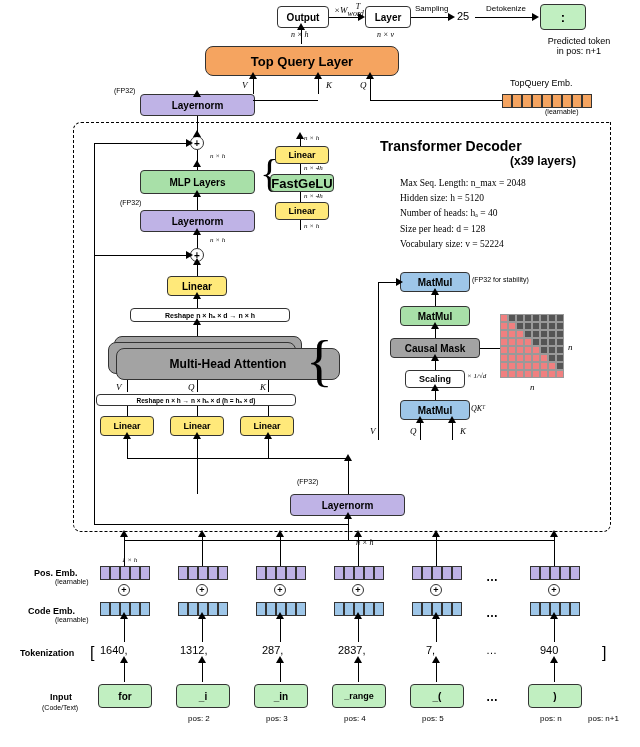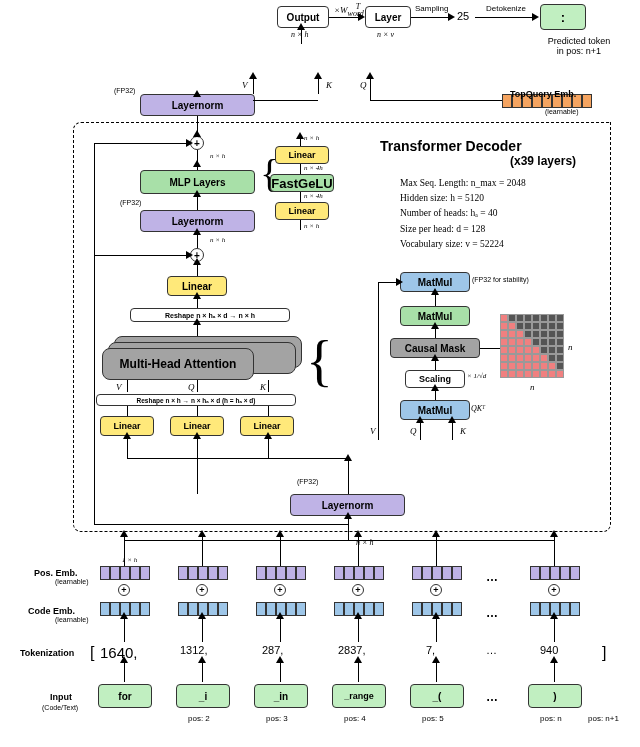--- a/index.html
+++ b/index.html
@@ -62,20 +62,23 @@
 <div class="box c-ltgreen r4" style="left:540px;top:4px;width:46px;height:26px;font-size:13px">
       <span>:</span>
     </div>
 <div class="lbl" style="left:536px;top:36px;text-align:center;width:86px"><span>Predicted token</span><br><span>in pos: n+1</span></div>
 <div class="lbl math small" style="left:291px;top:30px"><span>n × h</span></div>
 <div class="lbl math small" style="left:377px;top:30px"><span>n × v</span></div>
 
 <div class="arrowline vert" style="left:301px;top:28px;height:16px"></div>
 <div class="arrowhead" style="left:297px;top:23px"></div>
 
+<div class="box c-orange r8" style="left:205px;top:46px;width:194px;height:30px;font-size:13px">
+      <span>Top Query Layer</span>
+    </div>
 
 <div class="lbl math" style="left:242px;top:80px"><span>V</span></div>
 <div class="lbl math" style="left:326px;top:80px"><span>K</span></div>
 <div class="lbl math" style="left:360px;top:80px"><span>Q</span></div>
 
 <div class="arrowline vert" style="left:253px;top:76px;height:18px"></div>
 <div class="arrowhead" style="left:249px;top:72px"></div>
 <div class="arrowline vert" style="left:318px;top:76px;height:18px"></div>
 <div class="arrowhead" style="left:314px;top:72px"></div>
 <div class="arrowline vert" style="left:370px;top:76px;height:18px"></div>
@@ -85,21 +88,21 @@
 <div></div>
       <div></div>
       <div></div>
       <div></div>
       <div></div>
       <div></div>
       <div></div>
       <div></div>
       <div></div>
 </div>
-<div class="lbl" style="left:510px;top:89px;font-weight:bold"><span>TopQuery Emb.</span></div>
+<div class="lbl" style="left:510px;top:78px;font-weight:normal"><span>TopQuery Emb.</span></div>
 <div class="lbl tiny" style="left:545px;top:108px"><span>(learnable)</span></div>
 
 <div class="arrowline horiz" style="left:370px;top:100px;width:132px"></div>
 <div class="arrowline vert" style="left:370px;top:94px;height:6px"></div>
 
 <div class="lbl tiny" style="left:114px;top:87px"><span>(FP32)</span></div>
 <div class="box c-purple r4" style="left:140px;top:94px;width:115px;height:22px">
       <span>Layernorm</span>
     </div>
 
@@ -176,21 +179,21 @@
 <div class="arrowline vert" style="left:197px;top:296px;height:12px"></div>
 <div class="arrowhead" style="left:193px;top:292px"></div>
 <div class="box r4" style="left:130px;top:308px;width:160px;height:14px;font-size:7px;background:#fff">
       <span>Reshape   n × hₐ × d → n × h</span>
     </div>
 <div class="arrowline vert" style="left:197px;top:322px;height:18px"></div>
 <div class="arrowhead" style="left:193px;top:318px"></div>
 
 <div class="box c-pink r8" style="left:114px;top:336px;width:188px;height:32px"></div>
 <div class="box c-pink r8" style="left:108px;top:342px;width:188px;height:32px"></div>
-<div class="box c-pink r8" style="left:102px;top:348px;width:152px;height:32px;font-size:12px">
+<div class="box c-pink r8" style="left:116px;top:348px;width:224px;height:32px;font-size:12px">
       <span>Multi-Head Attention</span>
     </div>
 <div class="lbl math" style="left:116px;top:382px"><span>V</span></div>
 <div class="lbl math" style="left:188px;top:382px"><span>Q</span></div>
 <div class="lbl math" style="left:260px;top:382px"><span>K</span></div>
 <div class="arrowline vert" style="left:127px;top:380px;height:12px"></div>
 <div class="arrowline vert" style="left:197px;top:380px;height:12px"></div>
 <div class="arrowline vert" style="left:268px;top:380px;height:12px"></div>
 
 <div class="box r4" style="left:96px;top:394px;width:200px;height:12px;font-size:6.5px;background:#fff">
@@ -383,21 +386,21 @@
       <div></div>
       <div></div>
       <div></div>
       <div></div>
       <div></div>
     </div>
 <div class="arrowline vert" style="left:124px;top:536px;height:30px"></div>
 <div class="arrowhead" style="left:120px;top:530px"></div>
 <div class="arrowline vert" style="left:124px;top:616px;height:26px"></div>
 <div class="arrowhead" style="left:120px;top:612px"></div>
-<div class="lbl" style="left:100px;top:644px;font-size:15px"><span>1640,</span></div>
+<div class="lbl" style="left:100px;top:644px;font-size:11px"><span>1640,</span></div>
 <div class="arrowline vert" style="left:124px;top:660px;height:22px"></div>
 <div class="arrowhead" style="left:120px;top:656px"></div>
 <div class="box c-ltgreen r4" style="left:98px;top:684px;width:54px;height:24px">
       <span>for</span>
     </div>
 <div class="lbl small" style="left:110px;top:756px"><span>pos: 1</span></div>
 
 <div class="emb purple" style="left:178px;top:566px">
       <div></div>
       <div></div>

